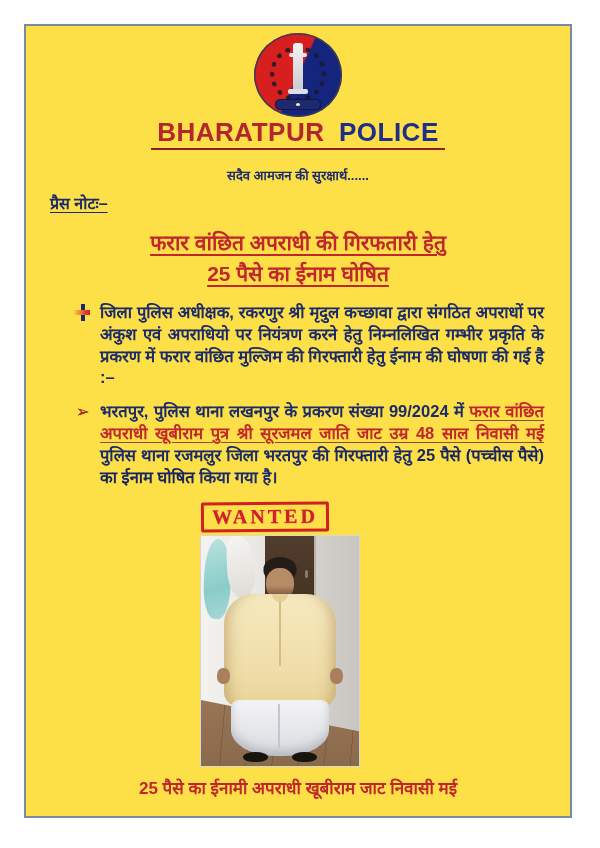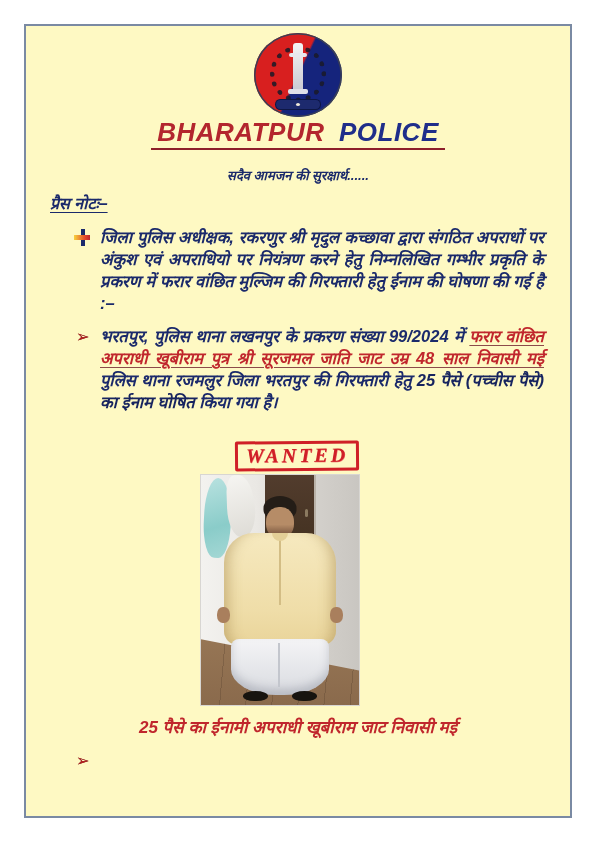--- a/index.html
+++ b/index.html
@@ -3,22 +3,22 @@
 <meta charset="utf-8">
 <style>
   html,body{margin:0;padding:0;}
   body{
     width:600px;height:848px;background:#ffffff;position:relative;
     font-family:"Liberation Sans","DejaVu Sans",sans-serif;
     -webkit-font-smoothing:antialiased;
   }
   .page{
     position:absolute;left:24px;top:24px;width:548px;height:794px;
-    border:2.5px solid #7a8aa3;background:#fef9c3;
-    box-sizing:border-box;overflow:hidden;font-style:italic;
+    border:2.5px solid #7a8aa3;background:#fde047;
+    box-sizing:border-box;overflow:hidden;
   }
   
   .logo-wrap{display:flex;justify-content:center;margin-top:7px;}
   .logo{
     width:88px;height:84px;border-radius:50%;position:relative;overflow:hidden;
     background:linear-gradient(115deg,#d81f1f 0 49%,#15247c 51% 100%);
     box-shadow:0 0 0 1.5px #3a3f55 inset;
   }
   .logo .wreath{
     position:absolute;left:50%;top:50%;width:56px;height:56px;
@@ -77,21 +77,21 @@
   .plus-bullet .v{position:absolute;left:7px;top:0;width:4px;height:17px;background:#1b2a6b;}
   .plus-bullet .h{position:absolute;left:0;top:6px;width:16px;height:5px;
     background:linear-gradient(90deg,#f7d23c,#e2452a 70%,#c0272d);}
   .arrow-bullet{
     position:absolute;left:-2px;top:0px;color:#b22222;font-size:16px;
     text-shadow:0 0 0 #5a1010;
   }
   .red-bold{color:#c0272d;font-weight:bold;text-decoration:underline;text-decoration-thickness:1px;text-underline-offset:3px;text-decoration-color:#8c4a4a;}
   .navy-bold{color:#17245f;font-weight:bold;}
   
-  .center-col{width:fit-content;margin:28px auto 0;transform:translateX(-18px);text-align:right;}
+  .center-col{width:fit-content;margin:14px auto 0;transform:translateX(-18px);text-align:left;}
   .stamp{
     display:inline-block;border:3px solid #cf2027;color:#cf2027;
     font-family:"Liberation Serif","DejaVu Serif",serif;
     font-weight:bold;font-size:20px;letter-spacing:3px;
     padding:0 8px 1px;border-radius:2px;
     transform:rotate(-.5deg);
     text-shadow:.5px .5px 0 #e66;
   }
   .photo{
     position:relative;width:158px;height:230px;margin:4px auto 0;
@@ -175,20 +175,24 @@
       <span class="b1">BHARATPUR</span>
       <span class="b2">POLICE</span>
     </span>
   </div>
   <div class="tagline">सदैव आमजन की सुरक्षार्थ......</div>
 
   <div class="press-row">
     <span class="press">प्रैस नोटः–</span>
   </div>
 
+  <div class="heading">
+    <span>फरार वांछित अपराधी की गिरफतारी हेतु</span><br>
+    <span>25 पैसे का ईनाम घोषित</span>
+  </div>
 
   <div class="para first">
     <span class="plus-bullet">
         <span class="v"></span>
         <span class="h"></span>
       </span>
     <span>जिला पुलिस अधीक्षक, रकरणुर श्री मृदुल कच्छावा द्वारा संगठित अपराधों पर अंकुश एवं अपराधियो पर नियंत्रण करने हेतु निम्नलिखित गम्भीर प्रकृति के प्रकरण में फरार वांछित मुल्जिम की गिरफ्तारी हेतु ईनाम की घोषणा की गई है :–</span>
   </div>
 
   <div class="para">

